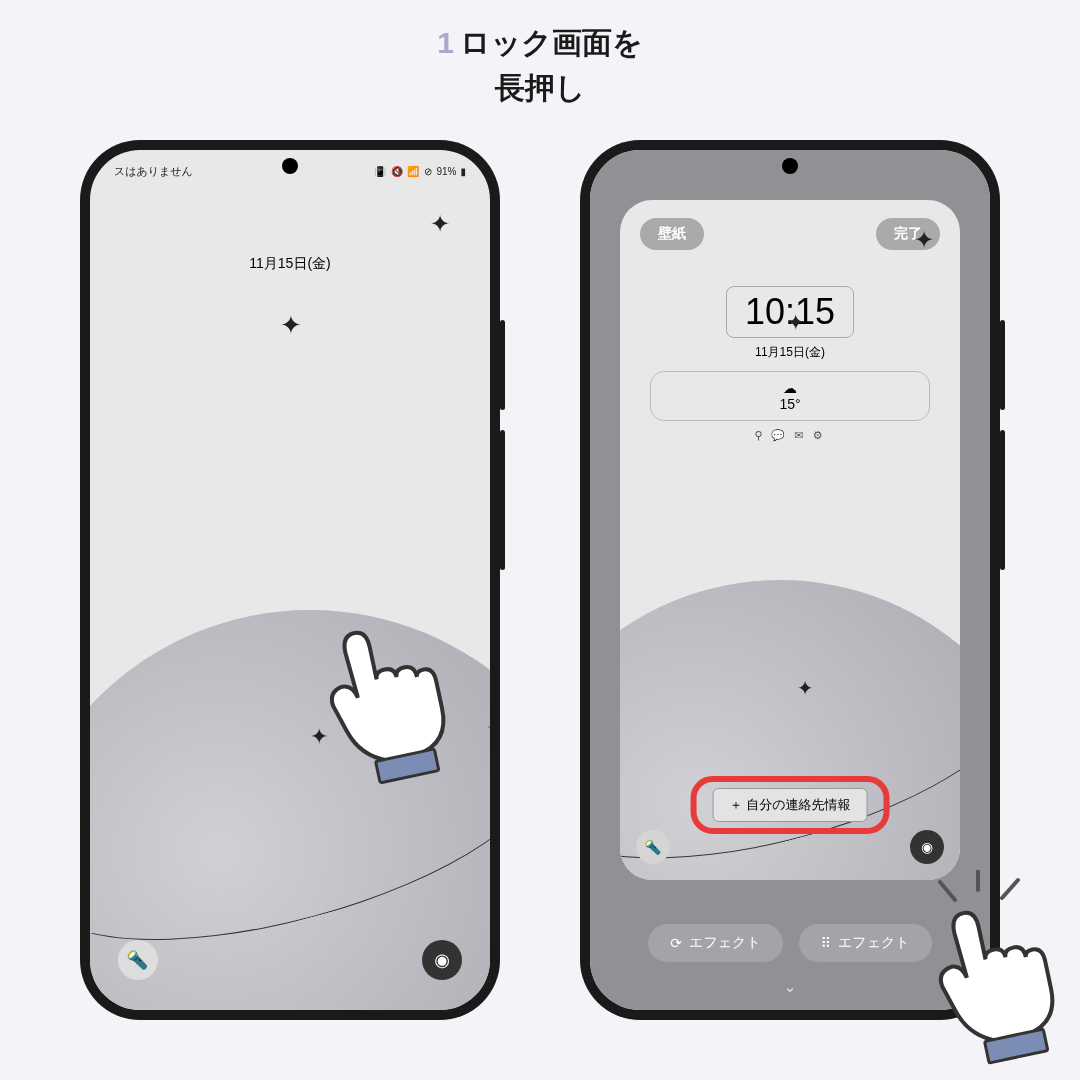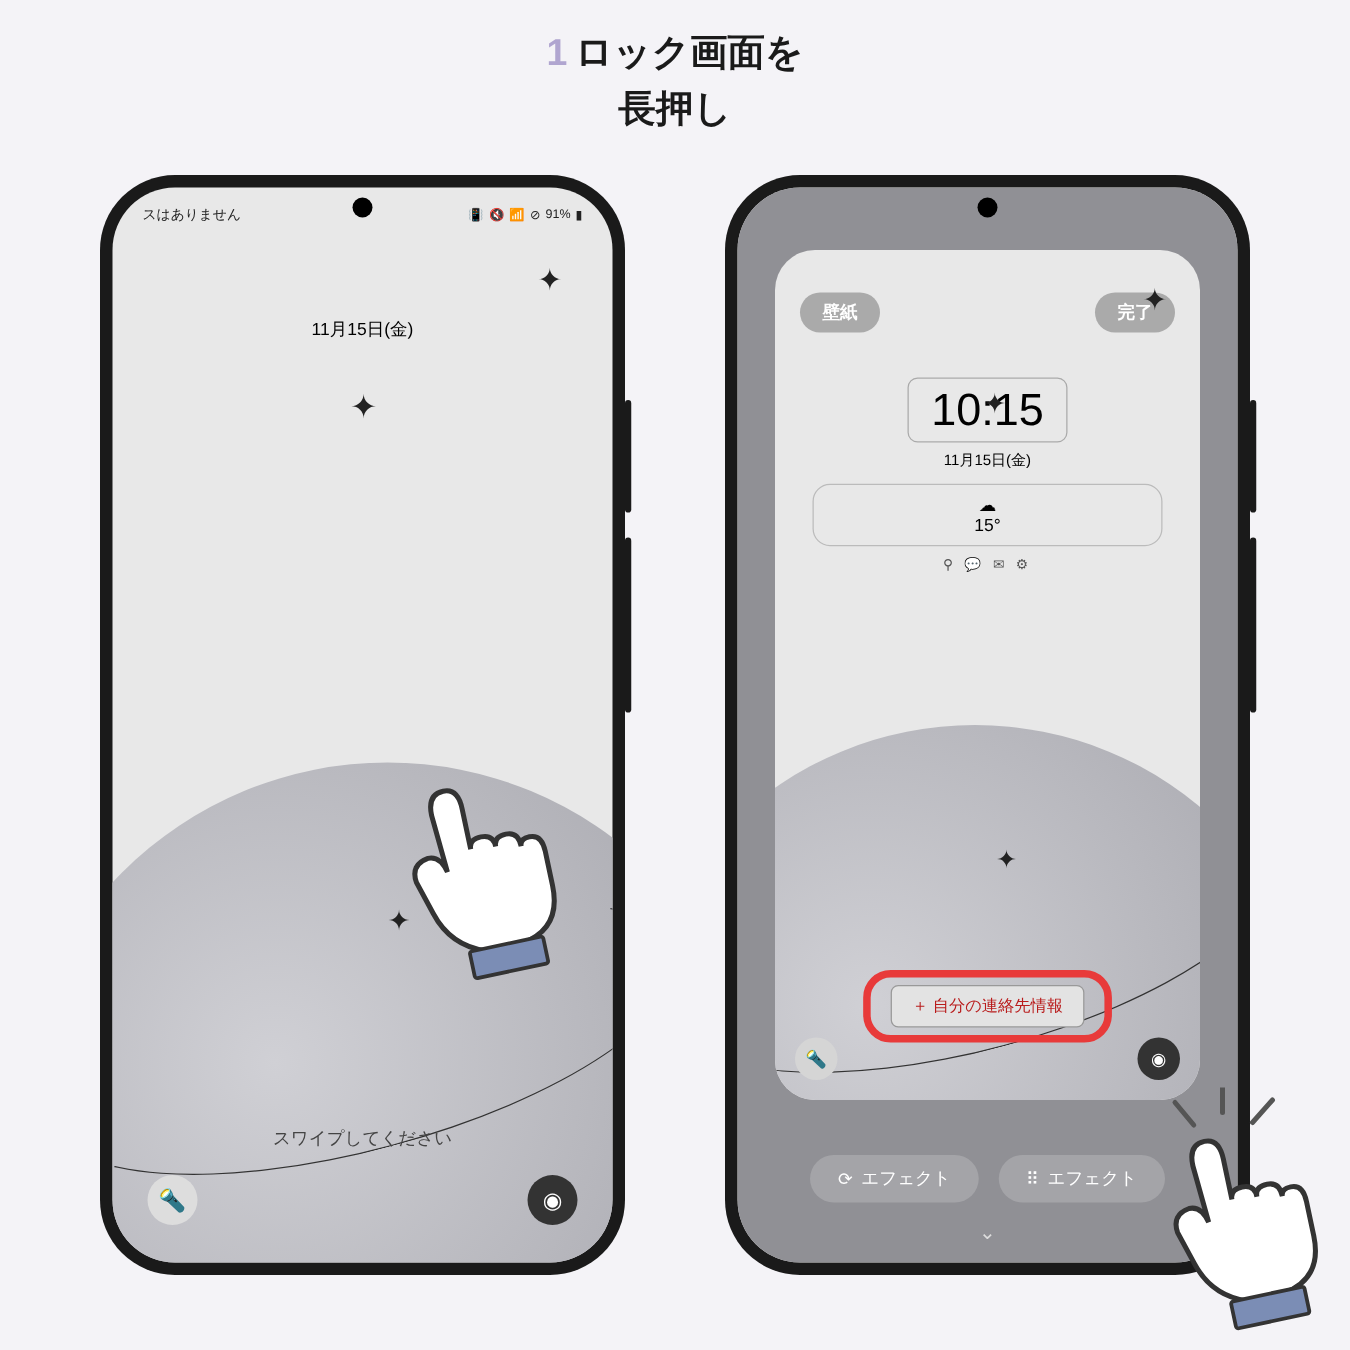--- a/index.html
+++ b/index.html
@@ -160,21 +160,20 @@
       right: 30px;
       bottom: 130px;
       background: #e8e8e8;
       border-radius: 32px;
       overflow: hidden;
     }
     .editor-top-btns {
       display: flex;
       justify-content: space-between;
       padding: 18px 20px;
-      margin-top: 16px;
     }
     .pill-btn {
       background: #aaa;
       color: #fff;
       border-radius: 18px;
       padding: 7px 18px;
       font-size: 14px;
       font-weight: 600;
     }
     .editor-clock {
@@ -211,21 +210,21 @@
       left: 50%;
       transform: translateX(-50%);
       z-index: 4;
     }
     .contact-btn {
       border: 1px solid #999;
       background: #e3e3e3;
       border-radius: 6px;
       padding: 7px 16px;
       font-size: 13px;
-      color: #b91c1c;
+      color: #000000;
     }
     .highlight-ring {
       position: absolute;
       border: 6px solid #e83a3a;
       border-radius: 22px;
       left: -22px;
       right: -22px;
       top: -12px;
       bottom: -12px;
       pointer-events: none;
@@ -313,21 +312,20 @@
           <span>⊘</span>
           <span>91%</span>
           <span>▮</span>
         </span>
       </div>
 
       <div class="clock-block">
         <div class="clock-date">11月15日(金)</div>
       </div>
 
-      <div class="swipe-text">スワイプしてください</div>
 
       <div class="corner-btn flash-btn">
         <span>🔦</span>
       </div>
       <div class="corner-btn cam-btn">
         <span>◉</span>
       </div>
     </div>
   </div>
 

